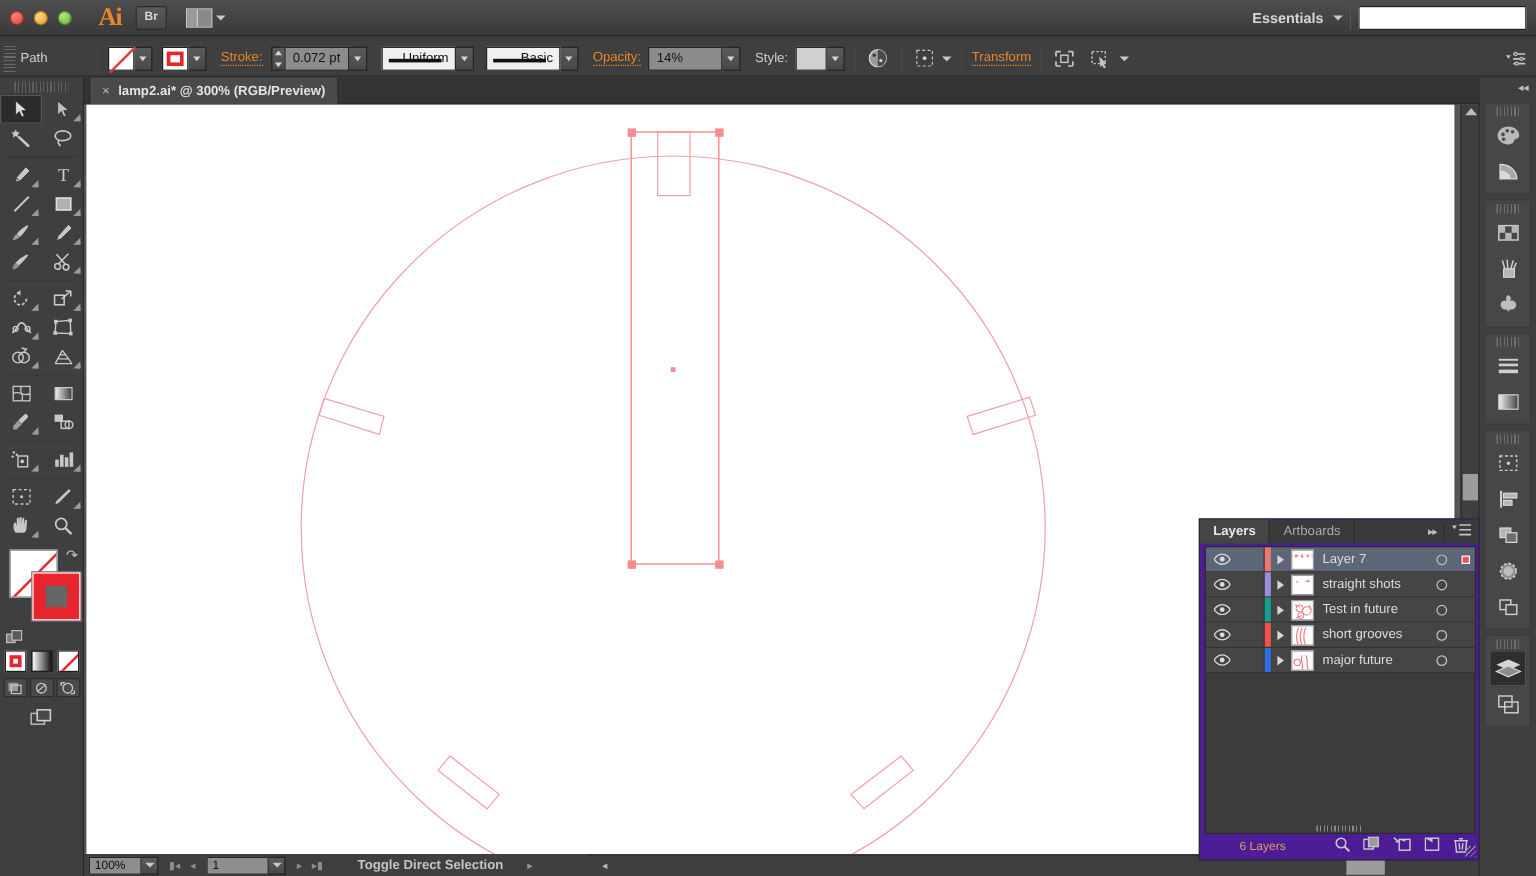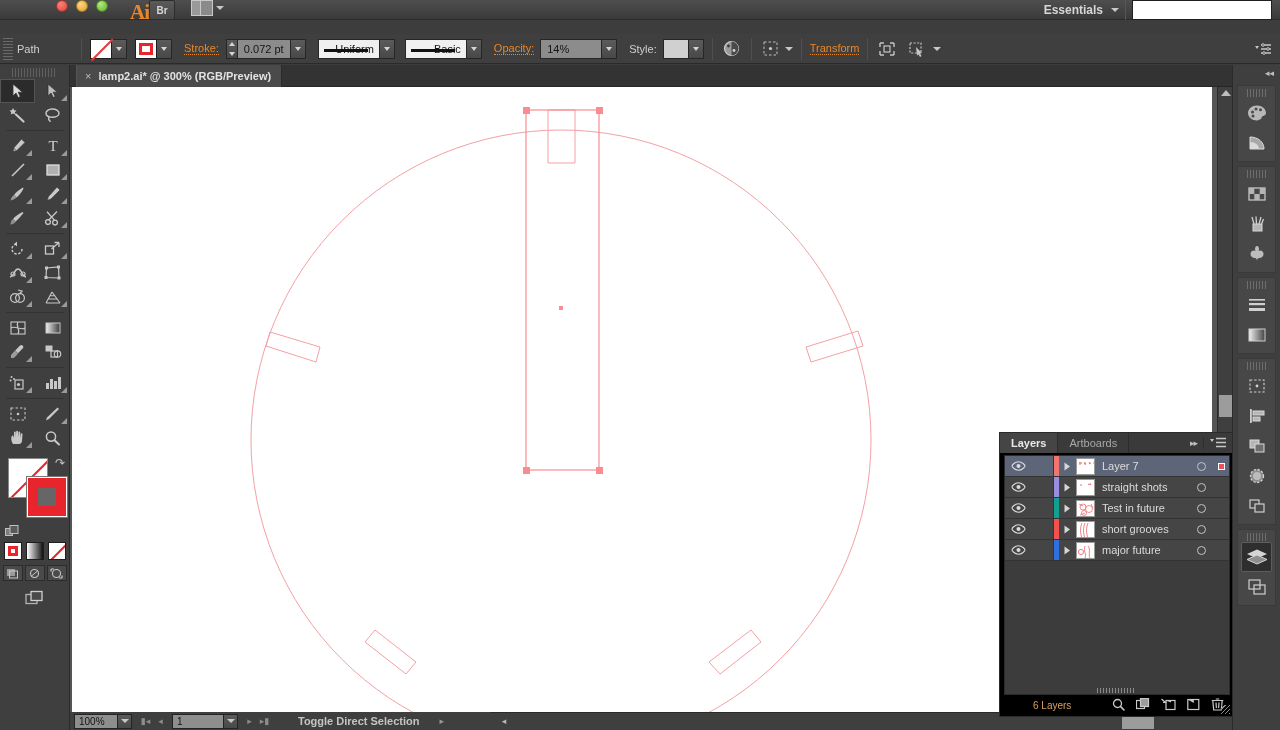--- a/index.html
+++ b/index.html
@@ -8,36 +8,36 @@
     font-family: "Liberation Sans", sans-serif;
     background:#3d3d3d;
     color:#d0d0d0;
     font-size:11px;
     -webkit-font-smoothing:antialiased;
   }
   .app { position:relative; width:1280px; height:730px; }
 
   
   .titlebar {
-    position:absolute; left:0; top:0; width:1280px; height:20px;
+    position:absolute; left:0; top:0; width:1280px; height:30px;
     background:linear-gradient(#4e4e4e,#3a3a3a);
     border-bottom:1px solid #2a2a2a;
-    display:flex; align-items:flex-start;padding-left:48px;
+    display:flex; align-items:center;
   }
   .wbtns { display:flex; gap:8px; padding-left:8px; align-items:center; }
   .wbtn { width:12px; height:12px; border-radius:50%; position:relative; }
   .wbtn.r { background:radial-gradient(circle at 35% 30%, #ff8079, #d8463c); border:1px solid #a33228; }
   .wbtn.y { background:radial-gradient(circle at 35% 30%, #ffd77f, #e0a02c); border:1px solid #a87a22; }
   .wbtn.g { background:radial-gradient(circle at 35% 30%, #b6e97f, #5fb030); border:1px solid #4a8526; }
   .ai-logo {
     margin-left:22px; font-family:"Liberation Serif", serif; font-weight:bold;
     font-size:21px; color:#e8872a; letter-spacing:-1px;
   }
   .tb-btn {
-    margin-left:0; height:20px; min-width:26px; padding:0 5px;
+    margin-left:12px; height:20px; min-width:26px; padding:0 5px;
     background:linear-gradient(#5a5a5a,#474747);
     border:1px solid #2d2d2d; border-radius:2px;
     display:flex; align-items:center; justify-content:center;
     font-size:10px; font-weight:bold; color:#d8d8d8;
   }
   .tb-arrange { margin-left:16px; display:flex; align-items:center; gap:3px; }
   .arr-icon { width:22px; height:16px; border:1px solid #c8c8c8; background:#6a6a6a; display:flex; }
   .arr-icon i { display:block; border-right:1px solid #c8c8c8; }
   .arr-icon i:nth-child(1){ width:9px; background:#9a9a9a;}
   .arr-icon i:nth-child(2){ width:11px; background:#8a8a8a; border-right:none;}
@@ -205,21 +205,21 @@
     color:#c0c0c0; font-size:9px; }
   .rd-group { margin:4px 4px 0; background:#474747; border:1px solid #3a3a3a; padding-bottom:3px;}
   .rd-grip { height:8px; background:repeating-linear-gradient(90deg,#777 0 1px, transparent 1px 3px);
     margin:3px 9px 1px; opacity:.8;}
   .rd-item { height:30px; display:flex; align-items:center; justify-content:center; }
   .rd-item.active { background:#2e2e2e; box-shadow:inset 0 0 0 1px #5d5d5d; border-radius:2px; margin:0 3px;}
 
   
   .layers-panel {
     position:absolute; left:999px; top:432px; width:234px; height:285px;
-    background:#000000; border:1px solid #2a2a2a;
+    background:#4c1d95; border:1px solid #2a2a2a;
   }
   .lp-tabs { height:20px; display:flex; align-items:stretch; background:#3a3a3a; position:relative;}
   .lp-tab { padding:0 11px; display:flex; align-items:center; font-size:11px; color:#a8a8a8;
     border-right:1px solid #2d2d2d;}
   .lp-tab.active { background:#454545; color:#e8e8e8; font-weight:bold; }
   .lp-tabs .right { margin-left:auto; display:flex; align-items:center; gap:6px; padding-right:6px;}
   .lp-body { position:absolute; left:4px; top:22px; width:226px; height:240px; background:#3c3c3c;
     border:1px solid #2b2b2b; overflow:hidden;}
   .lrow { height:21px; display:flex; align-items:center; border-bottom:1px solid #333;
     background:#454545; font-size:11px; color:#dcdcdc; position:relative;}

